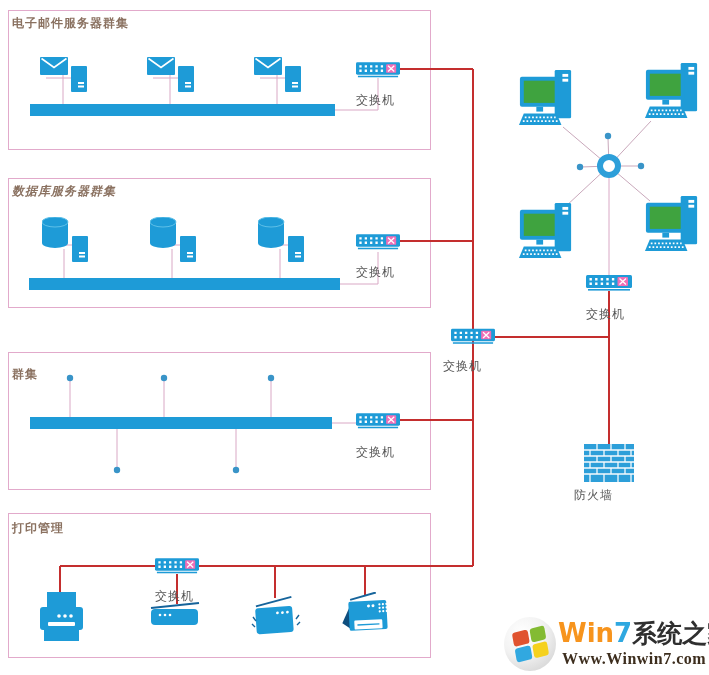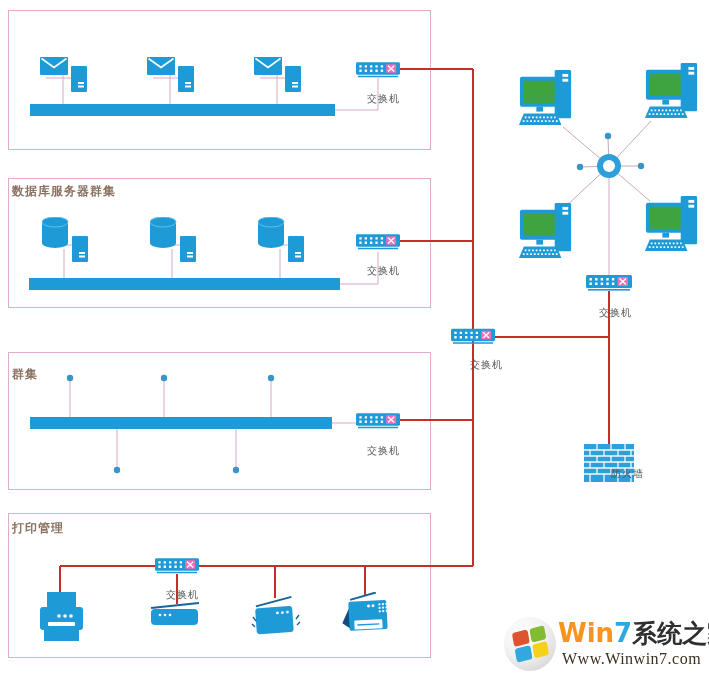--- a/index.html
+++ b/index.html
@@ -3,35 +3,35 @@
 <meta charset="utf-8">
 <style>
   html,body{margin:0;padding:0;background:#fff;}
   #stage{position:relative;width:709px;height:675px;background:#fff;overflow:hidden;
          font-family:"DejaVu Sans","Liberation Sans",sans-serif;}
   .box{position:absolute;border:1px solid #e2aacb;background:#fff;z-index:0;box-sizing:border-box;}
   .box-title{position:absolute;font-size:12px;font-weight:bold;color:#8a7160;letter-spacing:1px;z-index:2;}
   .bus{position:absolute;background:#1E9BD7;height:12px;z-index:2;}
   .sw{position:absolute;z-index:3;}
   .dev{position:absolute;z-index:2;}
-  .sw-label{position:absolute;font-size:10px;color:#555;text-align:right;z-index:2;letter-spacing:1px;}
+  .sw-label{position:absolute;font-size:12px;color:#555;text-align:left;z-index:2;letter-spacing:1px;}
   #overlay{position:absolute;left:0;top:0;z-index:1;}
   
   #brand{position:absolute;left:492px;top:612px;width:215px;height:62px;z-index:4;}
   #brand-sphere{position:absolute;left:12px;top:5px;width:52px;height:54px;border-radius:50%;
     background:radial-gradient(circle at 35% 30%, #ffffff 0%, #f2f2f2 45%, #d9d9d9 80%, #c9c9c9 100%);}
   #brand-flag{position:absolute;left:10px;top:12px;width:33px;height:30px;transform:rotate(-10deg) skewY(-4deg);
     display:grid;grid-template-columns:1fr 1fr;grid-template-rows:1fr 1fr;gap:2px;}
   #brand-flag span{border-radius:3px;}
   .brand-line1{position:absolute;left:66px;top:8px;white-space:nowrap;font-weight:bold;font-size:26px;line-height:26px;}
   .brand-win{color:#F7941D;margin-top:12px;}
   .brand-7{color:#2FA8E0;}
   .brand-cn{color:#2f2f2f;font-size:25px;}
   .brand-url{position:absolute;left:70px;top:38px;font-family:"Liberation Serif","DejaVu Serif",serif;
-    font-weight:normal;font-size:16px;color:#3d2e1e;letter-spacing:0.5px;}
+    font-weight:bold;font-size:16px;color:#3d2e1e;letter-spacing:0.5px;}
 </style>
 </head>
 <body>
 
 <div id="stage">
 
   <svg width="0" height="0" style="position:absolute" aria-hidden="true">
     <defs>
       <symbol id="sym-switch" viewBox="0 0 46 16">
         <rect x="0" y="0" width="46" height="13" rx="1.5" fill="#1E9BD7"></rect>
@@ -169,21 +169,22 @@
       <circle cx="117" cy="470" r="3.2"></circle>
         <circle cx="236" cy="470" r="3.2"></circle>
     </g>
   </svg>
 
   <div class="box" style="left:8px;top:10px;width:423px;height:140px;"></div>
   <div class="box" style="left:8px;top:178px;width:423px;height:130px;"></div>
   <div class="box" style="left:8px;top:352px;width:423px;height:138px;"></div>
   <div class="box" style="left:8px;top:513px;width:423px;height:145px;"></div>
 
-  <div class="box-title" style="left:12px;top:183px;">数据库服务器群集</div>
+  <div class="box-title" style="left:12px;top:15px;">电子邮件服务器群集</div>
+  <div class="box-title" style="left:12px;top:183px;font-style:italic;">数据库服务器群集</div>
   <div class="box-title" style="left:12px;top:366px;">群集</div>
   <div class="box-title" style="left:12px;top:520px;">打印管理</div>
 
   <svg class="dev" style="left:40px;top:57px;" width="50" height="36">
       <use href="#sym-mailserver"></use>
     </svg>
   <svg class="dev" style="left:147px;top:57px;" width="50" height="36">
       <use href="#sym-mailserver"></use>
     </svg>
   <svg class="dev" style="left:254px;top:57px;" width="50" height="36">
@@ -252,21 +253,21 @@
     </svg>
 
   <svg class="sw" style="left:586px;top:275px;" width="46" height="16">
       <use href="#sym-switch"></use>
     </svg>
   <div class="sw-label" style="left:586px;top:306px;width:46px;">交换机</div>
 
   <svg class="dev" style="left:584px;top:444px;" width="50" height="38">
       <use href="#sym-firewall"></use>
     </svg>
-  <div class="sw-label" style="left:574px;top:467px;width:70px;">防火墙</div>
+  <div class="sw-label" style="left:574px;top:487px;width:70px;">防火墙</div>
 
   <div id="brand">
     <div id="brand-sphere">
       <div id="brand-flag">
         <span style="background:#E0532F"></span>
         <span style="background:#83BB33"></span>
         <span style="background:#31A8E0"></span>
         <span style="background:#F5D11E"></span>
       </div>
     </div>

